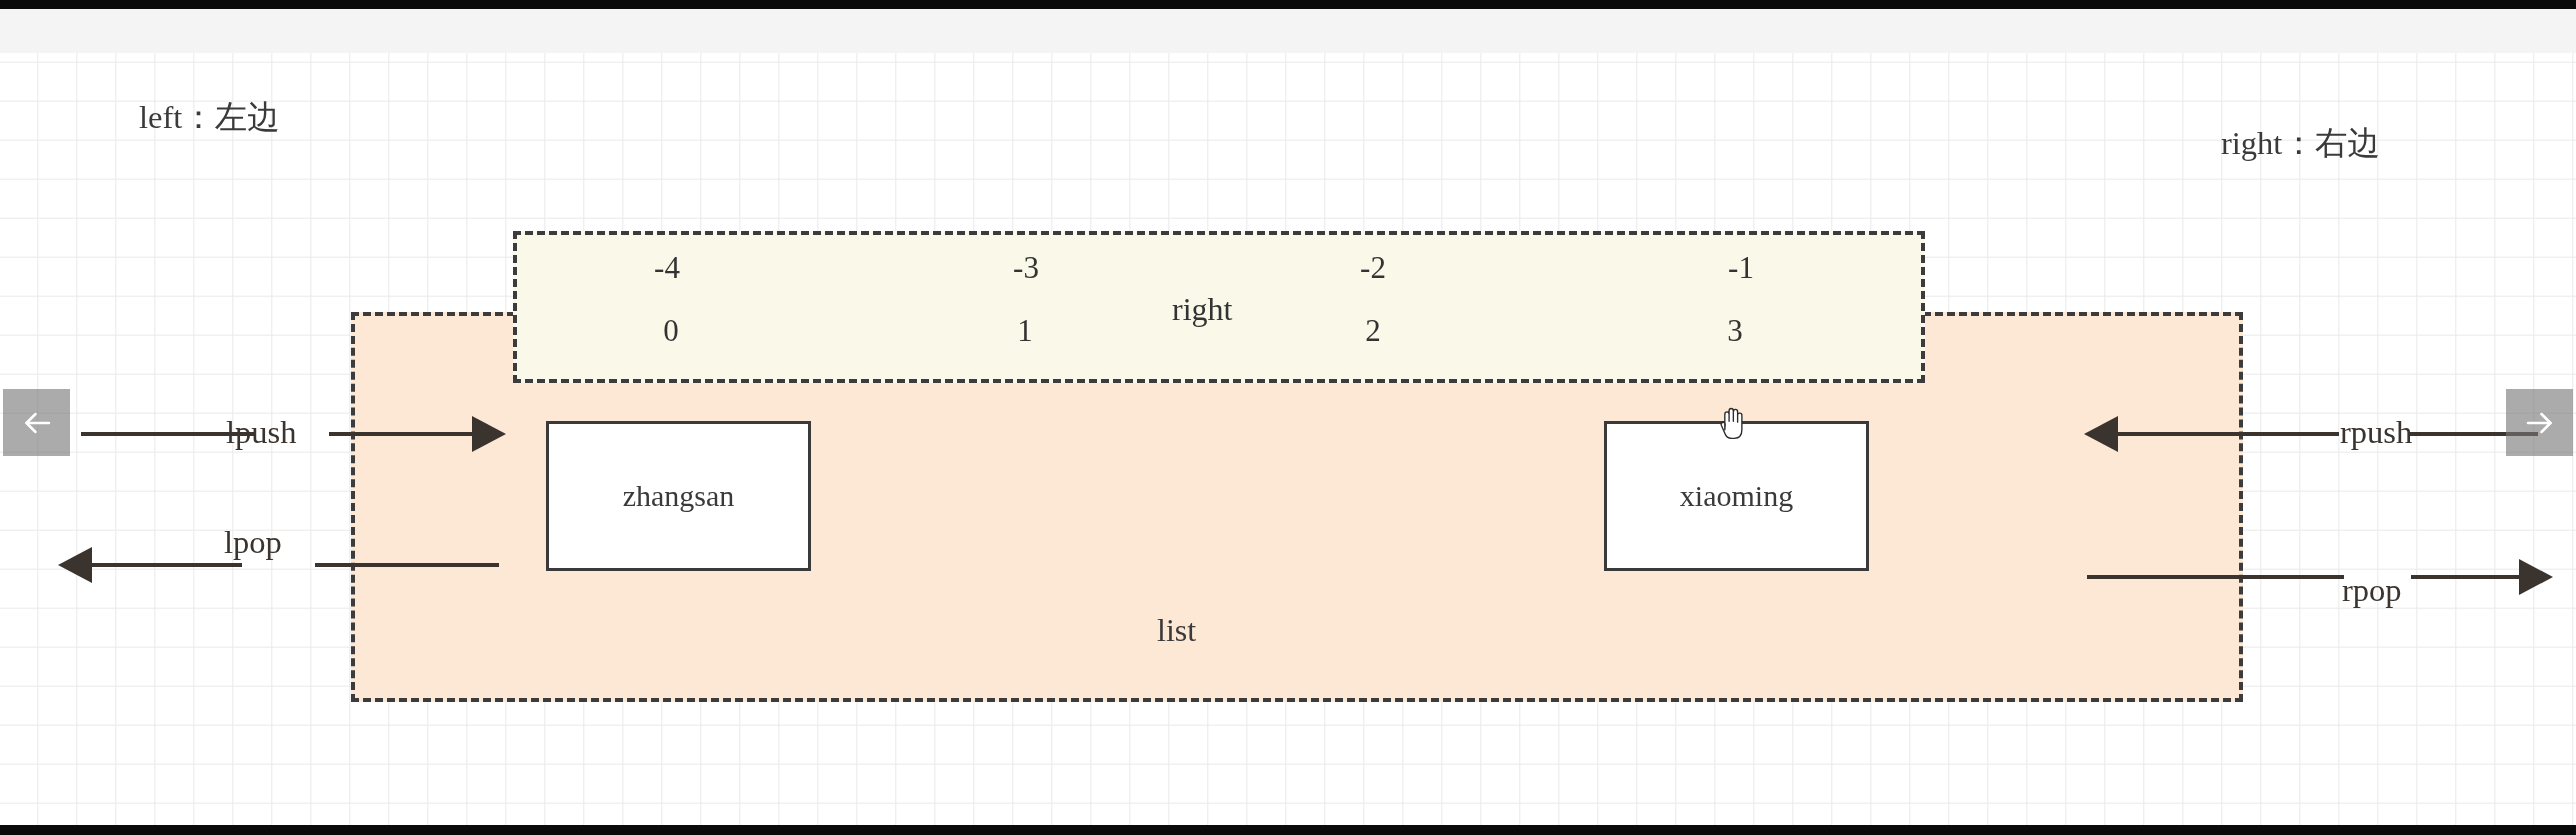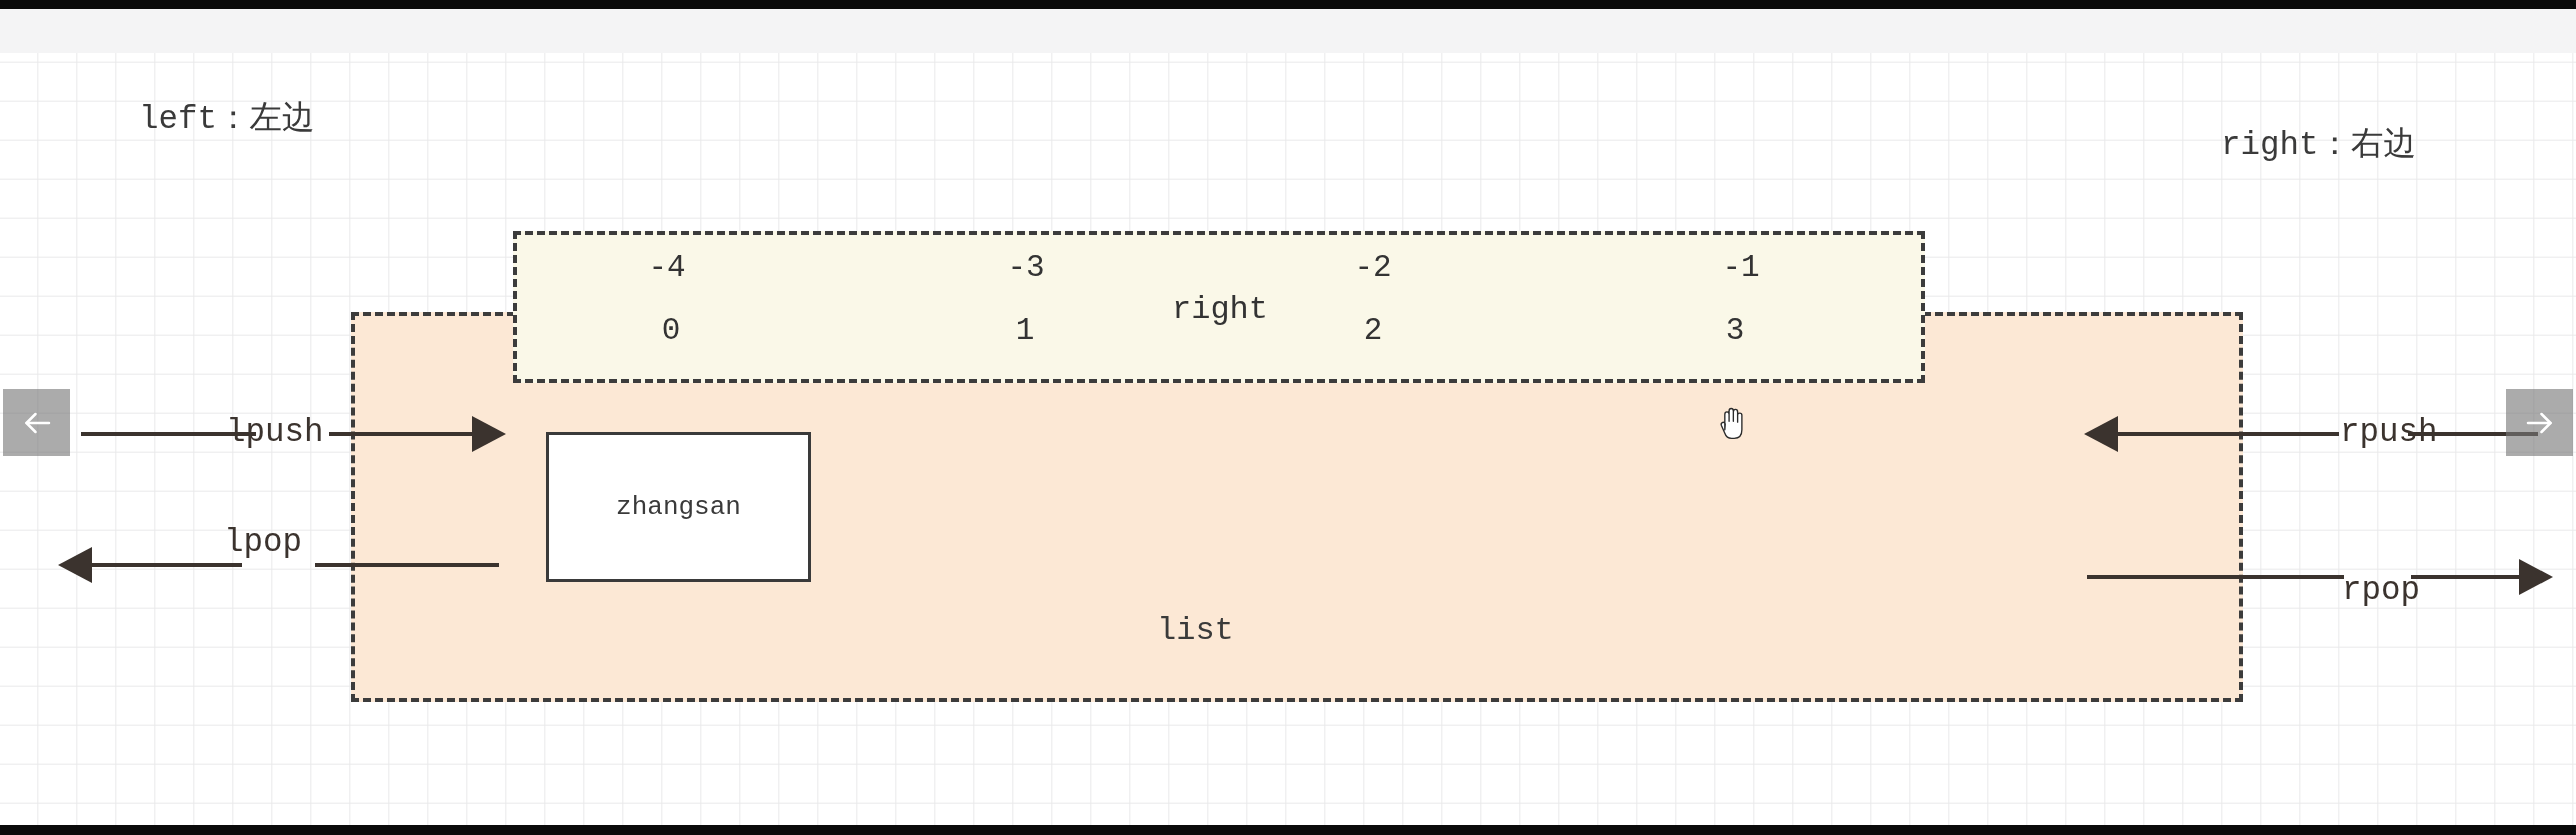--- a/index.html
+++ b/index.html
@@ -6,21 +6,21 @@
     margin: 0;
     padding: 0;
     background: #ffffff;
   }
   #canvas {
     position: relative;
     width: 2576px;
     height: 836px;
     overflow: hidden;
     background: #e5e5e5;
-    font-family: Liberation Mono, monospace;
+    font-family: Liberation Serif, serif;
   }
 
   
   .chrome-bar {
     position: absolute;
     left: 0;
     width: 2576px;
     background: #0a0a0a;
     z-index: 60;
   }
@@ -103,31 +103,31 @@
     left: 1157px;
     top: 612px;
     z-index: 22;
     color: #3a3a3a;
     font-size: 32px;
   }
 
   
   .card {
     position: absolute;
-    top: 432px;
+    top: 421px;
     height: 150px;
     background: #ffffff;
     border: 3.4px solid #3a3a3a;
     box-sizing: border-box;
     z-index: 18;
     display: flex;
     align-items: center;
     justify-content: center;
     color: #3a3a3a;
-    font-size: 26px;
+    font-size: 30px;
   }
 
   
   .arrow-line {
     position: absolute;
     height: 4.3px;
     background: #3b332e;
     z-index: 16;
   }
   .arrow-head {
@@ -235,20 +235,21 @@
   <div class="arrow-line" style="left:2408px; top:432px; width:130px;"></div>
   <div class="arrow-head head-left" style="left:2084px; top:416px;"></div>
   <div class="op-label" style="left:2340px; top:414px;">rpush</div>
 
   <div class="arrow-line" style="left:2087px; top:575px; width:257px;"></div>
   <div class="arrow-line" style="left:2411px; top:575px; width:111px;"></div>
   <div class="arrow-head head-right" style="left:2519px; top:559px;"></div>
   <div class="op-label" style="left:2342px; top:572px;">rpop</div>
 
   <div class="card" style="left:546px; width:265px;">zhangsan</div>
+  <div class="card" style="left:1604px; width:265px;">xiaoming</div>
 
   <div class="nav-btn" id="nav-prev">
     <span>
       <svg width="36" height="36" viewBox="0 0 24 24" fill="none" stroke="#ffffff" stroke-width="1.7" stroke-linecap="round" stroke-linejoin="round">
         <line x1="20" y1="12" x2="5" y2="12"></line>
         <polyline points="11,6 5,12 11,18"></polyline>
       </svg>
     </span>
   </div>
   <div class="nav-btn" id="nav-next">

